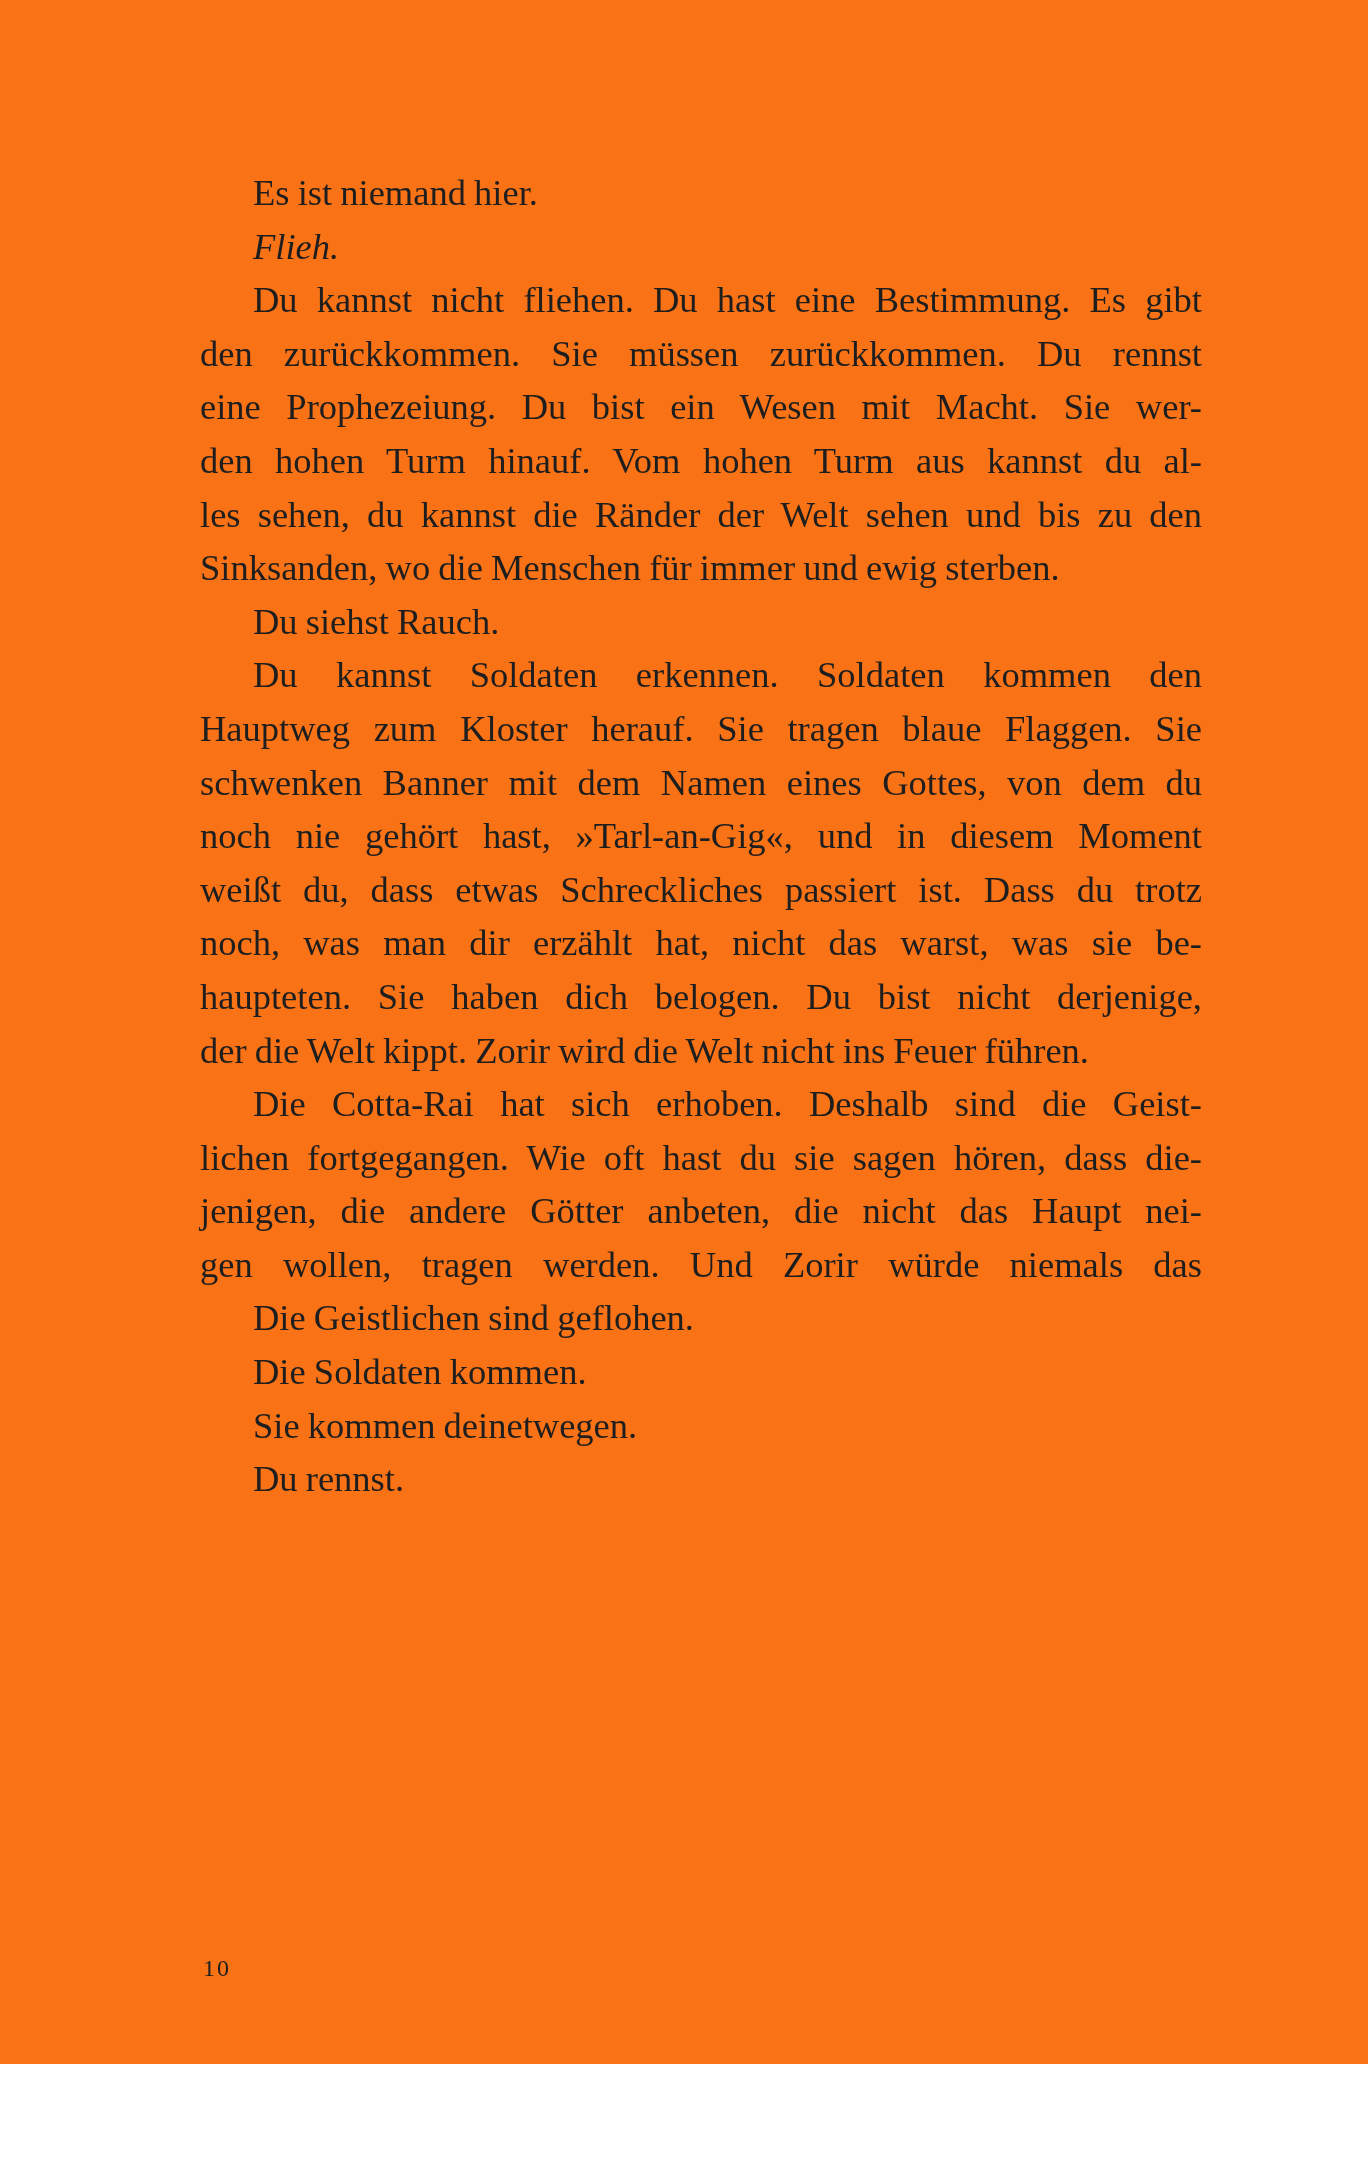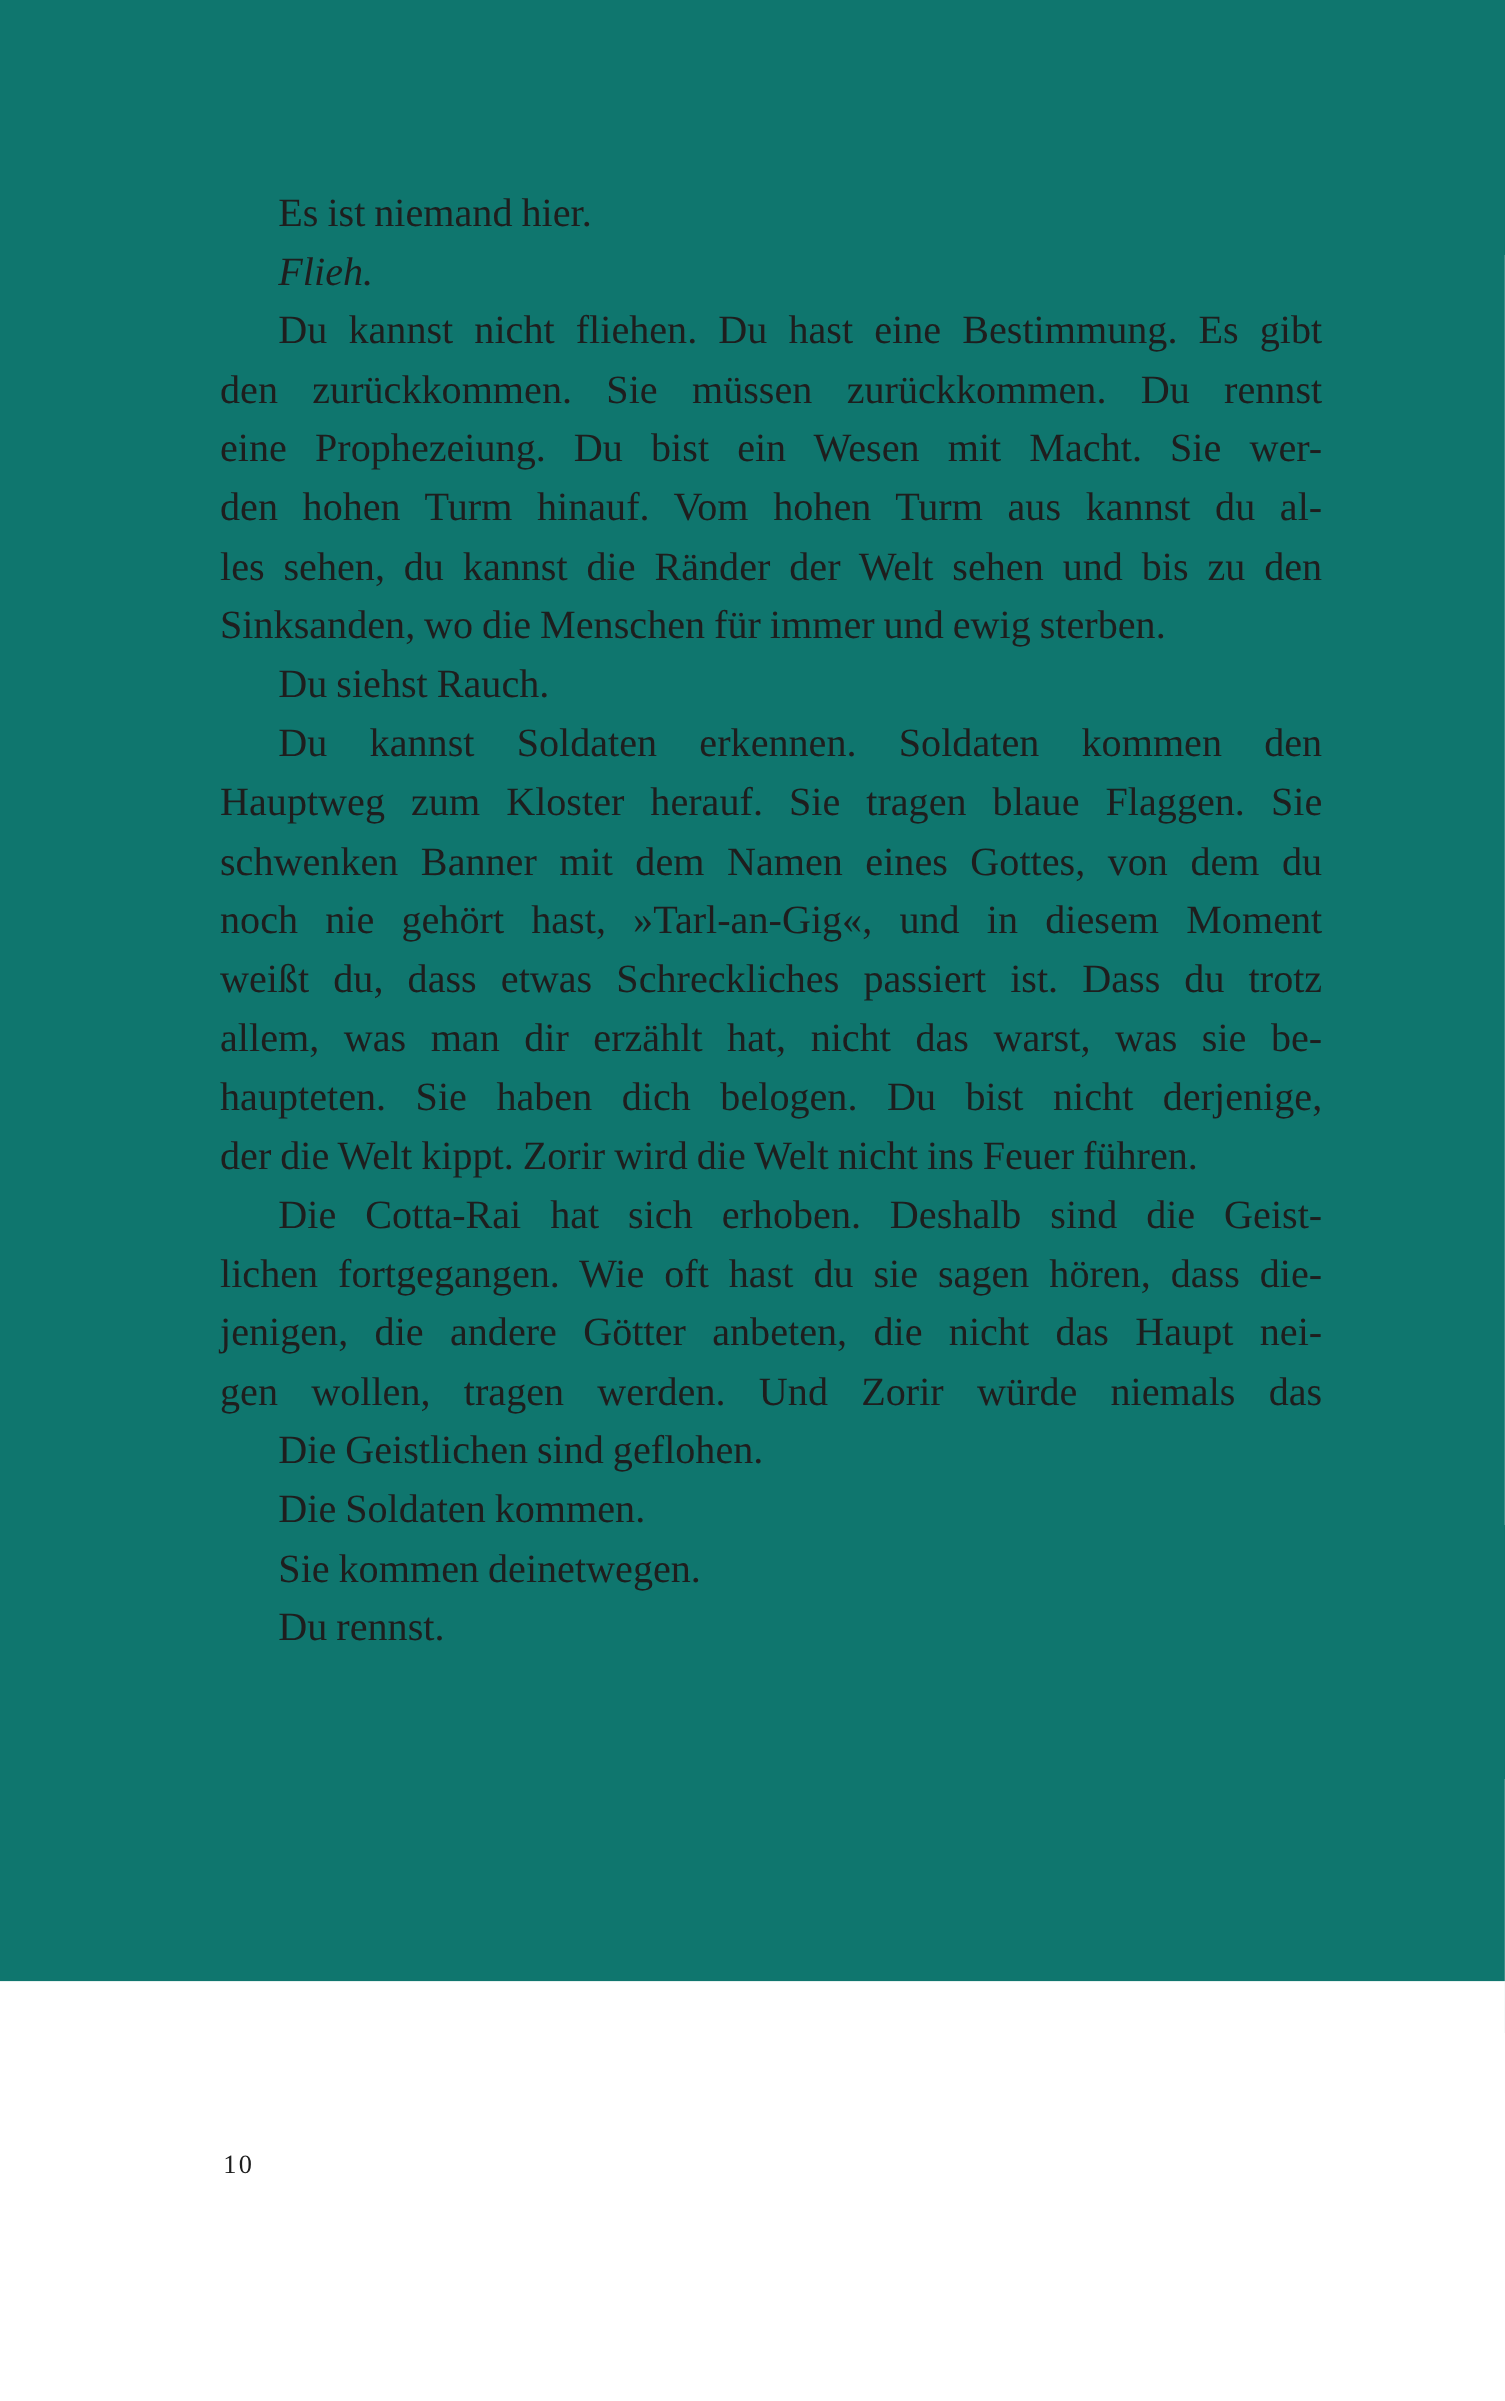--- a/index.html
+++ b/index.html
@@ -13,22 +13,22 @@
       position: relative;
       overflow: hidden;
       font-family: "Liberation Serif", "DejaVu Serif", serif;
       color: #1e1e1e;
     }
     .page {
       position: absolute;
       left: 0;
       top: 0;
       width: 1368px;
-      height: 1801px;
-      background: #0f766e;
+      height: 2064px;
+      background: #f97316;
     }
     .text-block {
       position: absolute;
       left: 200px;
       top: 166px;
       width: 1002px;
     }
     .line {
       display: block;
       height: 53.6px;
@@ -72,21 +72,21 @@
     <span class="line justify">eine Prophezeiung. Du bist ein Wesen mit Macht. Sie wer-</span>
     <span class="line justify">den hohen Turm hinauf. Vom hohen Turm aus kannst du al-</span>
     <span class="line justify">les sehen, du kannst die Ränder der Welt sehen und bis zu den</span>
     <span class="line">Sinksanden, wo die Menschen für immer und ewig sterben.</span>
     <span class="line indent">Du siehst Rauch.</span>
     <span class="line indent justify">Du kannst Soldaten erkennen. Soldaten kommen den</span>
     <span class="line justify">Hauptweg zum Kloster herauf. Sie tragen blaue Flaggen. Sie</span>
     <span class="line justify">schwenken Banner mit dem Namen eines Gottes, von dem du</span>
     <span class="line justify">noch nie gehört hast, »Tarl-an-Gig«, und in diesem Moment</span>
     <span class="line justify">weißt du, dass etwas Schreckliches passiert ist. Dass du trotz</span>
-    <span class="line justify">allem, was man dir erzählt hat, nicht das warst, was sie be-</span>
+    <span class="line justify">noch, was man dir erzählt hat, nicht das warst, was sie be-</span>
     <span class="line justify">haupteten. Sie haben dich belogen. Du bist nicht derjenige,</span>
     <span class="line">der die Welt kippt. Zorir wird die Welt nicht ins Feuer führen.</span>
     <span class="line indent justify">Die Cotta-Rai hat sich erhoben. Deshalb sind die Geist-</span>
     <span class="line justify">lichen fortgegangen. Wie oft hast du sie sagen hören, dass die-</span>
     <span class="line justify">jenigen, die andere Götter anbeten, die nicht das Haupt nei-</span>
     <span class="line justify">gen wollen, tragen werden. Und Zorir würde niemals das</span>
     <span class="line indent">Die Geistlichen sind geflohen.</span>
     <span class="line indent">Die Soldaten kommen.</span>
     <span class="line indent">Sie kommen deinetwegen.</span>
     <span class="line indent">Du rennst.</span>

